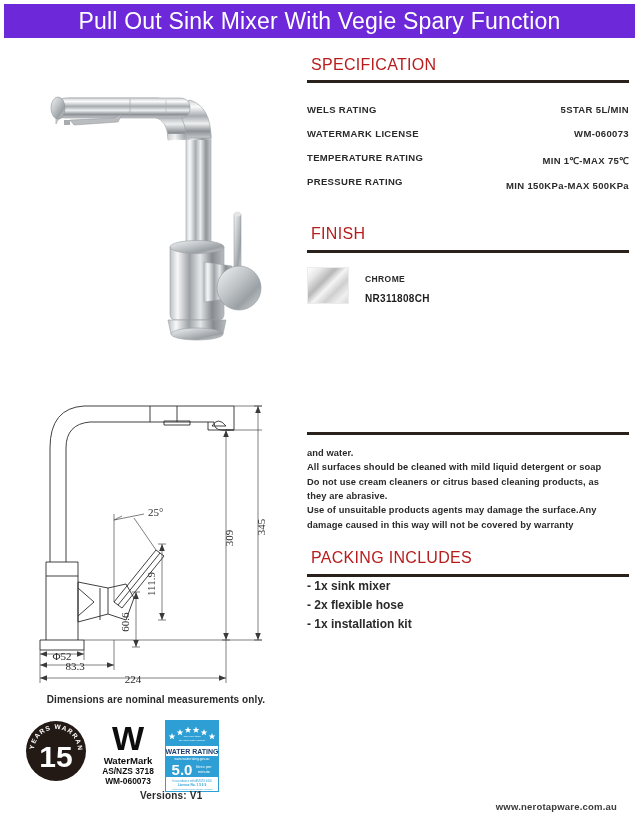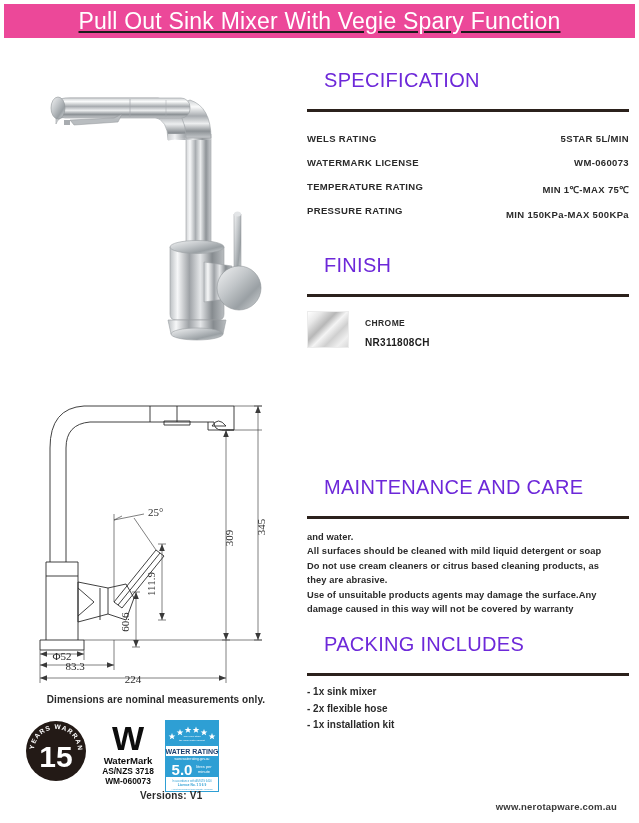--- a/index.html
+++ b/index.html
@@ -16,25 +16,24 @@
     overflow: hidden;
   }
 
   
   .header-bar {
     position: absolute;
     left: 4px;
     top: 4px;
     width: 631px;
     height: 34px;
-    background: #ec4899;
+    background: #6d28d9;
     display: flex;
     align-items: center;
     justify-content: center;
-    text-decoration: underline;
   }
   .header-title {
     color: #ffffff;
     font-size: 23px;
     font-weight: 400;
     letter-spacing: 0.2px;
     white-space: nowrap;
     font-family: "Liberation Sans", sans-serif;
   }
 
@@ -49,25 +48,25 @@
   .product-photo svg { display: block; }
 
   
   .right-col {
     position: absolute;
     left: 307px;
     top: 52px;
     width: 322px;
   }
   .section-heading {
-    font-size: 20px;
+    font-size: 16px;
     font-weight: 400;
-    color: #6d28d9;
+    color: #b91c1c;
     letter-spacing: 0.3px;
-    margin: 17px;
+    margin: 4px;
     line-height: 1.15;
   }
   .rule {
     height: 3px;
     background: #2b211c;
     margin-top: 6px;
     width: 100%;
   }
 
   
@@ -129,24 +128,24 @@
     font-size: 9.3px;
     font-weight: bold;
     line-height: 1.55;
     color: #2a2a2a;
     letter-spacing: 0.1px;
   }
   .body-copy p { margin: 0; }
 
   .packing-block { margin-top: 17px; }
   .packing-list {
-    margin: 8px 0 0 0;
+    margin: 0 0 0 0;
     padding: 0;
     list-style: none;
-    font-size: 10px;
+    font-size: 12px;
     font-weight: bold;
     line-height: 1.62;
     color: #2a2a2a;
   }
   .packing-list li { white-space: nowrap; }
 
   
   .tech-drawing {
     position: absolute;
     left: 22px;
@@ -309,21 +308,20 @@
     <div class="finish-row">
       <div class="finish-swatch"></div>
       <div class="finish-text">
         <div class="finish-name">CHROME</div>
         <div class="finish-code">NR311808CH</div>
       </div>
     </div>
   </div>
 
   <div class="maint-block">
-    <h2 class="section-heading">MAINTENANCE AND CARE</h2>
     <div class="rule"></div>
     <div class="body-copy">
       <p>and water.</p>
       <p>All surfaces should be cleaned with mild liquid detergent or soap</p>
       <p>Do not use cream cleaners or citrus based cleaning products, as</p>
       <p>they are abrasive.</p>
       <p>Use of unsuitable products agents may damage the surface.Any</p>
       <p>damage caused in this way will not be covered by warranty</p>
     </div>
   </div>

